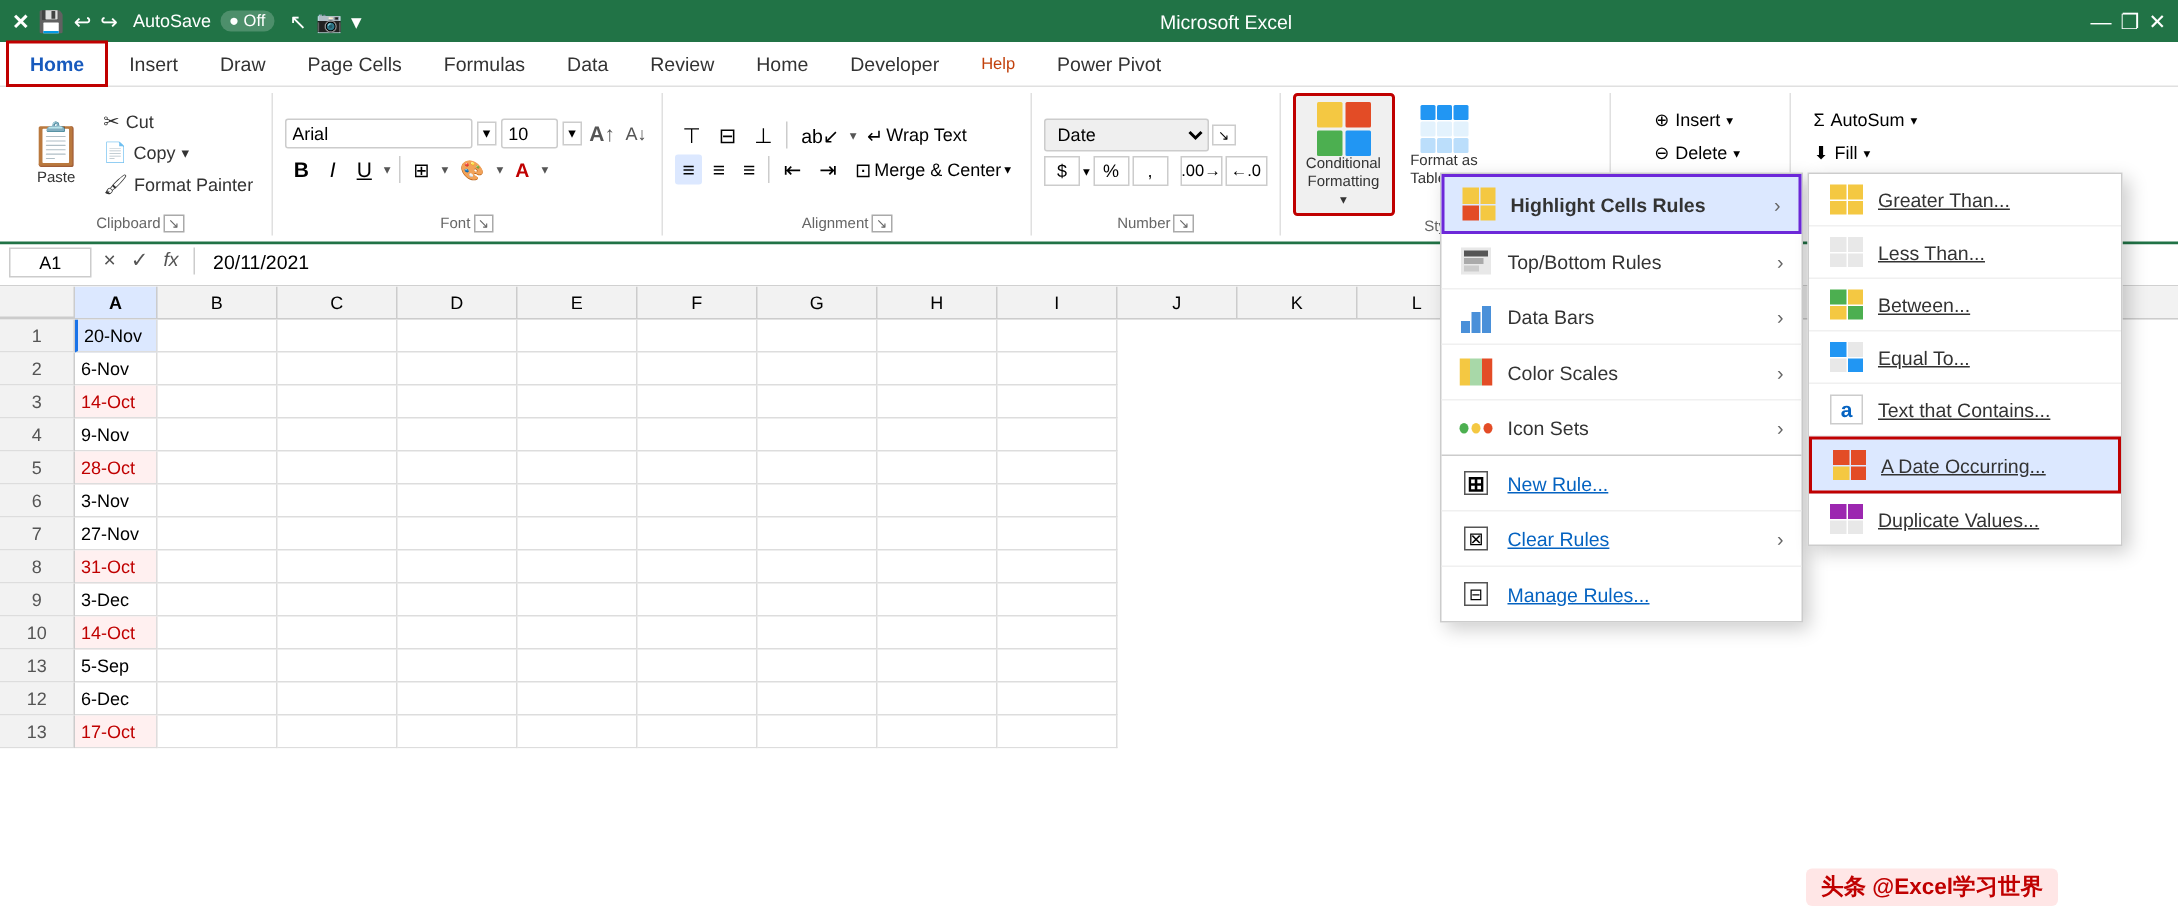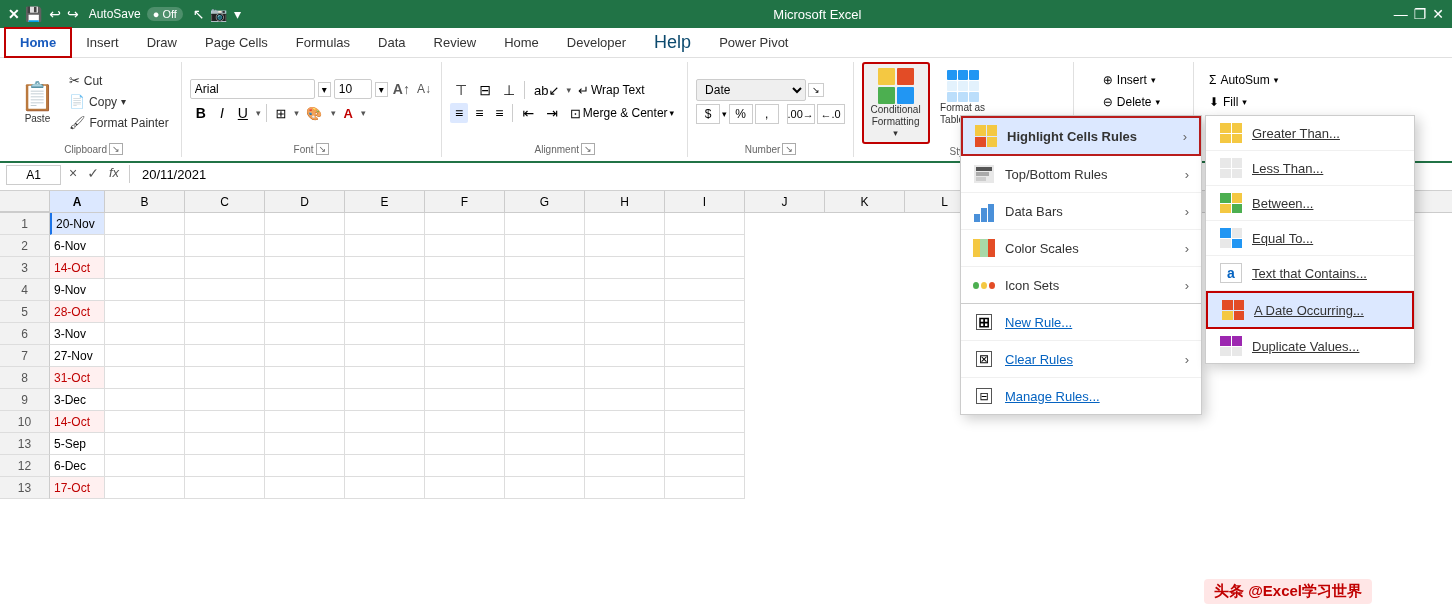--- a/index.html
+++ b/index.html
@@ -29,21 +29,21 @@
   <div style="background:#fff; display:flex; align-items:center; border-bottom:1px solid #e0e0e0; padding:0 4px; height:30px;">
     <div style="padding:6px 14px; font-size:13px; cursor:pointer; color:#185abd; border:2px solid #c00000; font-weight:600;">Home</div>
     <div style="padding:6px 14px; font-size:13px; cursor:pointer; color:#333;">Insert</div>
     <div style="padding:6px 14px; font-size:13px; cursor:pointer; color:#333;">Draw</div>
     <div style="padding:6px 14px; font-size:13px; cursor:pointer; color:#333;">Page Cells</div>
     <div style="padding:6px 14px; font-size:13px; cursor:pointer; color:#333;">Formulas</div>
     <div style="padding:6px 14px; font-size:13px; cursor:pointer; color:#333;">Data</div>
     <div style="padding:6px 14px; font-size:13px; cursor:pointer; color:#333;">Review</div>
     <div style="padding:6px 14px; font-size:13px; cursor:pointer; color:#333;">Home</div>
     <div style="padding:6px 14px; font-size:13px; cursor:pointer; color:#333;">Developer</div>
-    <div style="padding:6px 14px; font-size:18px; cursor:pointer; color:#0c4a6e;">Help</div>
+    <div style="padding:6px 14px; font-size:11px; cursor:pointer; color:#c2410c;">Help</div>
     <div style="padding:6px 14px; font-size:13px; cursor:pointer; color:#333;">Power Pivot</div>
   </div>
 
   <div style="background:#fff; display:flex; align-items:stretch; padding:4px 6px; height:105px; border-bottom:2px solid #217346;">
 
     <div style="display:flex; flex-direction:column; border-right:1px solid #e0e0e0; padding:0 8px; min-width:90px;">
       <div style="display:flex; flex:1; align-items:center; gap:4px;">
         <div style="display:flex; flex-direction:column; align-items:center; justify-content:center; padding:4px 6px; cursor:pointer; border-radius:3px; font-size:10px; color:#333; min-width:44px;">
           <div style="font-size:28px;">📋</div>
           <span>Paste</span>
@@ -430,21 +430,21 @@
     <div style="width:80px; border-right:1px solid #ddd; border-bottom:1px solid #ddd; font-size:12px; display:flex; align-items:center; padding:0 4px;"></div>
     <div style="width:80px; border-right:1px solid #ddd; border-bottom:1px solid #ddd; font-size:12px; display:flex; align-items:center; padding:0 4px;"></div>
     <div style="width:80px; border-right:1px solid #ddd; border-bottom:1px solid #ddd; font-size:12px; display:flex; align-items:center; padding:0 4px;"></div>
     <div style="width:80px; border-right:1px solid #ddd; border-bottom:1px solid #ddd; font-size:12px; display:flex; align-items:center; padding:0 4px;"></div>
   </div>
       </div>
   </div>
 
   <div style="position:absolute; top:115px; left:960px; background:#fff; border:1px solid #ccc; box-shadow:4px 4px 12px rgba(0,0,0,0.2); min-width:242px; z-index:100;">
 
-    <div style="display:flex; align-items:center; padding:7px 12px; cursor:pointer; font-size:13px; color:#333; gap:10px; background:#dce8ff; border:2px solid #b91c1c;">
+    <div style="display:flex; align-items:center; padding:7px 12px; cursor:pointer; font-size:13px; color:#333; gap:10px; background:#dce8ff; border:2px solid #6d28d9;">
       <div style="width:22px; height:22px; display:grid; grid-template-columns:1fr 1fr; gap:1px; flex-shrink:0;">
         <div style="background:#f4c842;"></div>
         <div style="background:#f4c842;"></div>
         <div style="background:#e34c26;"></div>
         <div style="background:#f4c842;"></div>
       </div>
       <span style="font-weight:600;">Highlight Cells Rules</span>
       <span style="margin-left:auto; color:#666;">›</span>
     </div>
 

